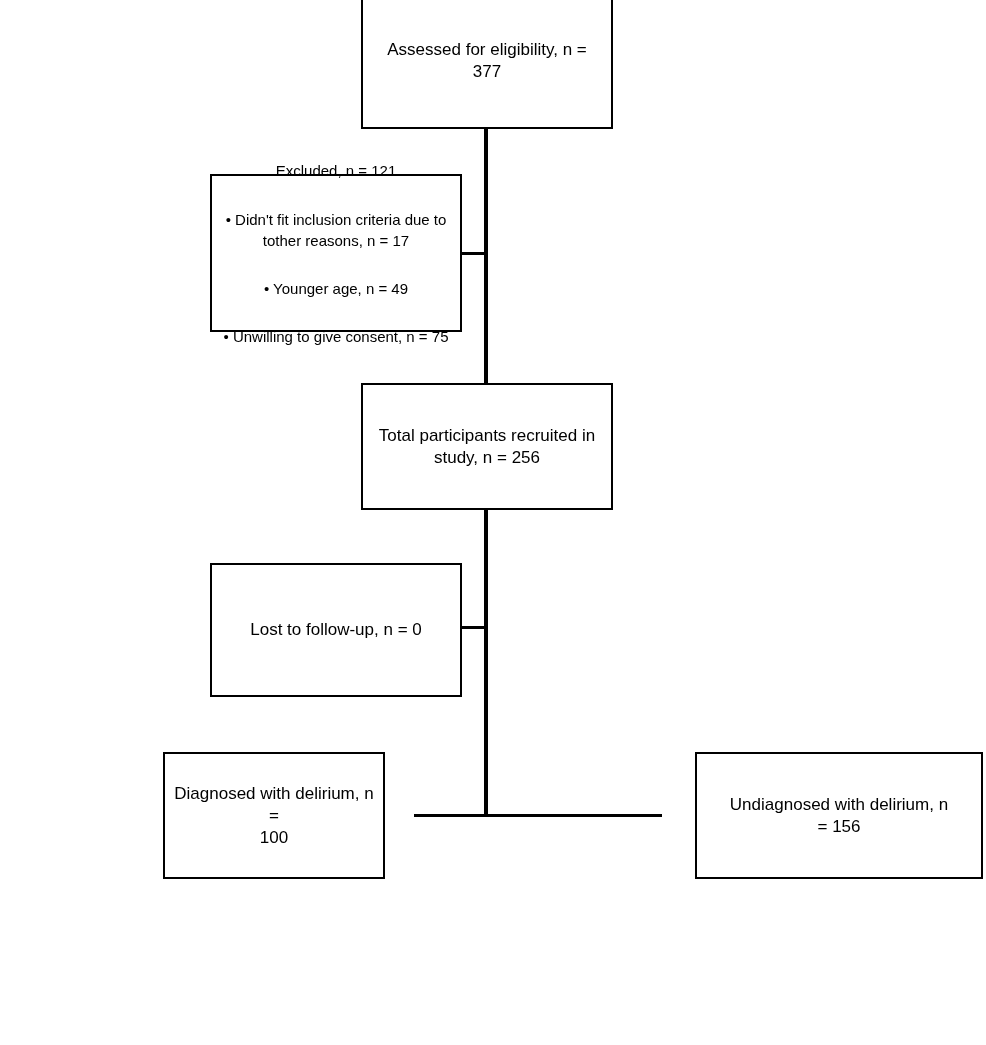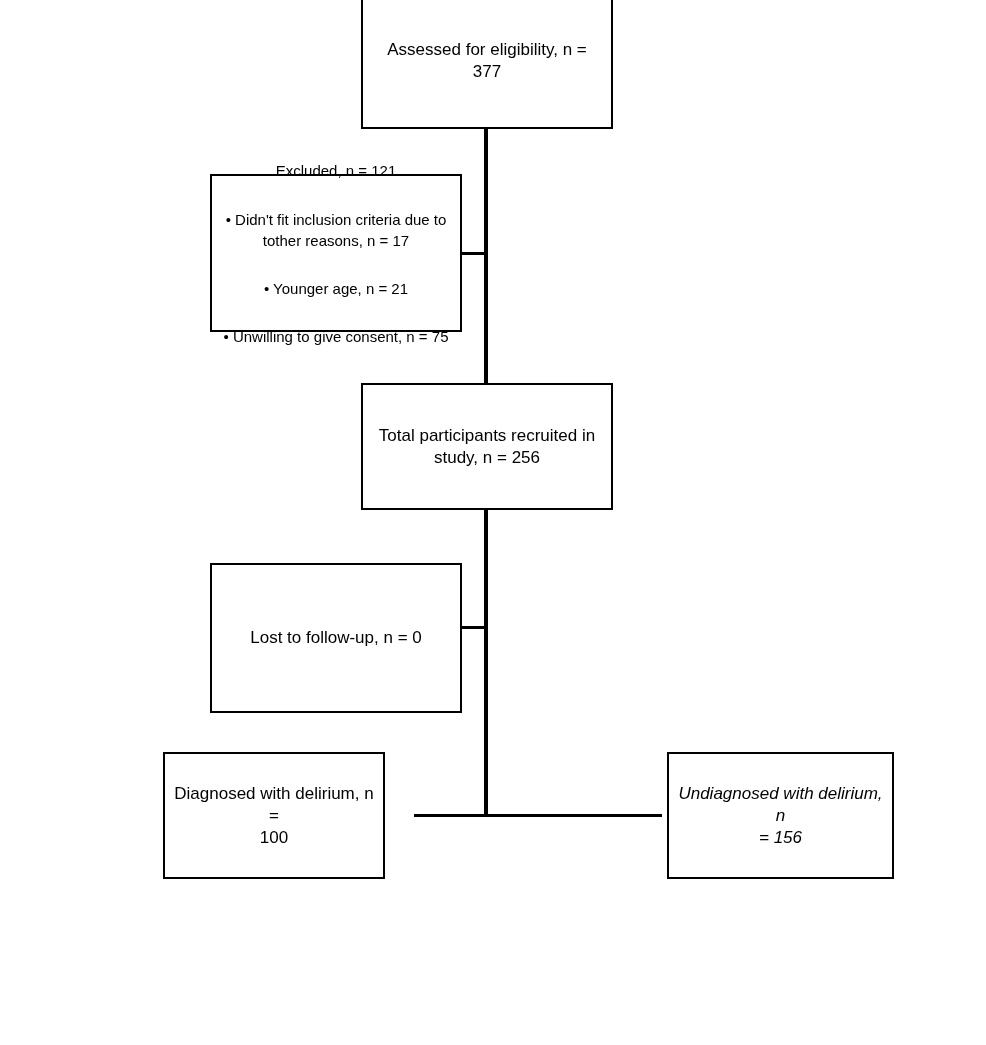--- a/index.html
+++ b/index.html
@@ -63,34 +63,33 @@
   #node-recruited {
     left: 361px;
     top: 383px;
     width: 252px;
     height: 127px;
   }
   #node-lost {
     left: 210px;
     top: 563px;
     width: 252px;
-    height: 150px;
+    height: 134px;
   }
   #node-diagnosed {
     left: 163px;
     top: 752px;
     width: 222px;
     height: 127px;
   }
   #node-undiagnosed {
-    left: 667px;
+    left: 695px;
     top: 752px;
-    width: 227px;
+    width: 288px;
     height: 127px;
-    font-style: italic;
   }
   
   .connector {
     position: absolute;
     background: #000000;
     z-index: 1;
   }
   #trunk-main {
     left: 484px;
     top: 127px;
@@ -139,21 +138,21 @@
 
   <div class="node" id="node-assessed">
     <span class="node-text">Assessed for eligibility, n =
 377</span>
   </div>
 
   <div class="node" id="node-excluded">
     <span class="node-text">
       <span class="excl-title">Excluded, n = 121</span>
       <span class="excl-item">• Didn't fit inclusion criteria due to tother reasons, n = 17</span>
-      <span class="excl-item">• Younger age, n = 21</span>
+      <span class="excl-item">• Younger age, n = 49</span>
       <span class="excl-item">• Unwilling to give consent, n = 75</span>
     </span>
   </div>
 
   <div class="node" id="node-recruited">
     <span class="node-text">Total participants recruited in
 study, n = 256</span>
   </div>
 
   <div class="node" id="node-lost">

